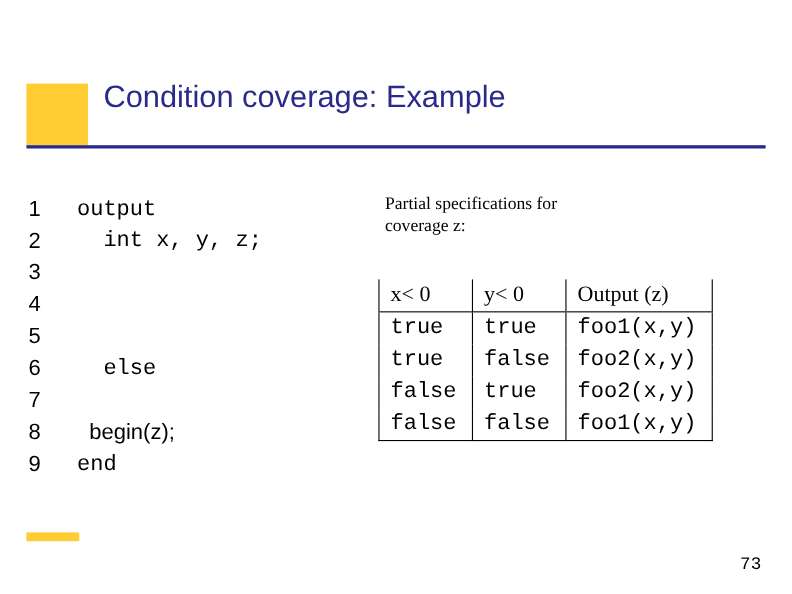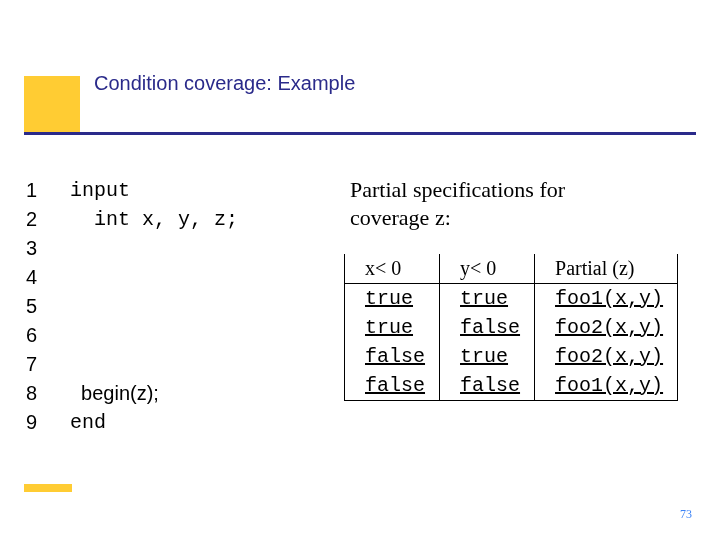--- a/index.html
+++ b/index.html
@@ -24,21 +24,21 @@
     left: 24px;
     top: 484px;
     width: 48px;
     height: 8px;
     background: #ffcc33;
   }
   .title {
     position: absolute;
     left: 94px;
     top: 72px;
-    font-size: 20px;
+    font-size: 28px;
     color: #2a2a8a;
     font-weight: normal;
   }
   .underline {
     position: absolute;
     left: 24px;
     top: 132px;
     width: 672px;
     height: 3px;
     background: #2a2a8a;
@@ -58,85 +58,85 @@
   }
   .code-text {
     font-family: Arial, sans-serif;
     white-space: pre;
   }
   .mono { font-family: "Courier New", monospace; }
   .caption {
     position: absolute;
     left: 350px;
     top: 176px;
-    font-size: 22px;
+    font-size: 16px;
     font-family: "Times New Roman", serif;
     line-height: 1.25;
     color: #000;
   }
   .spec-table {
     position: absolute;
     left: 344px;
     top: 254px;
     border-collapse: collapse;
     font-size: 20px;
   }
   .spec-table th, .spec-table td {
     border-left: 1.5px solid #000;
     border-right: 1.5px solid #000;
-    padding: 3px 14px 3px 20px;
+    padding: 3px 14px 3px 10px;
     text-align: left;
     font-weight: normal;
   }
   .spec-table thead tr { border-bottom: 1.5px solid #000; }
   .spec-table tbody tr:last-child td { border-bottom: 1.5px solid #000; }
   .spec-table th {
     font-family: "Times New Roman", serif;
     border-top: none;
   }
   .spec-table td {
     font-family: "Courier New", monospace;
-    text-decoration: underline;
   }
   .page-num {
     position: absolute;
     right: 28px;
     bottom: 18px;
-    font-size: 12px;
-    font-family: Liberation Serif, serif;
-    color: #3b82f6;
+    font-size: 16px;
+    font-family: Liberation Mono, monospace;
+    color: #000000;
   }
 </style>
 </head>
 <body>
 
 <div class="accent-block"></div>
 <h1 class="title">Condition coverage: Example</h1>
 <div class="underline"></div>
 
 <div class="code-block">
   <div class="code-row">
       <span class="line-num">1</span>
-      <span class="code-text mono">input</span>
+      <span class="code-text mono">output</span>
     </div>
   <div class="code-row">
       <span class="line-num">2</span>
       <span class="code-text mono">  int x, y, z;</span>
     </div>
   <div class="code-row">
       <span class="line-num">3</span>
     </div>
   <div class="code-row">
       <span class="line-num">4</span>
     </div>
   <div class="code-row">
       <span class="line-num">5</span>
     </div>
   <div class="code-row">
       <span class="line-num">6</span>
+      <span class="code-text mono">  else</span>
     </div>
   <div class="code-row">
       <span class="line-num">7</span>
     </div>
   <div class="code-row">
       <span class="line-num">8</span>
       <span class="code-text">  begin(z);</span>
     </div>
   <div class="code-row">
       <span class="line-num">9</span>
@@ -147,21 +147,21 @@
 <div class="caption">
   <div>Partial specifications for</div>
   <div>coverage z:</div>
 </div>
 
 <table class="spec-table">
   <thead>
     <tr>
       <th>x&lt; 0</th>
       <th>y&lt; 0</th>
-      <th>Partial (z)</th>
+      <th>Output (z)</th>
     </tr>
   </thead>
   <tbody>
     <tr>
       <td>true</td>
       <td>true</td>
       <td>foo1(x,y)</td>
     </tr>
     <tr>
       <td>true</td>

